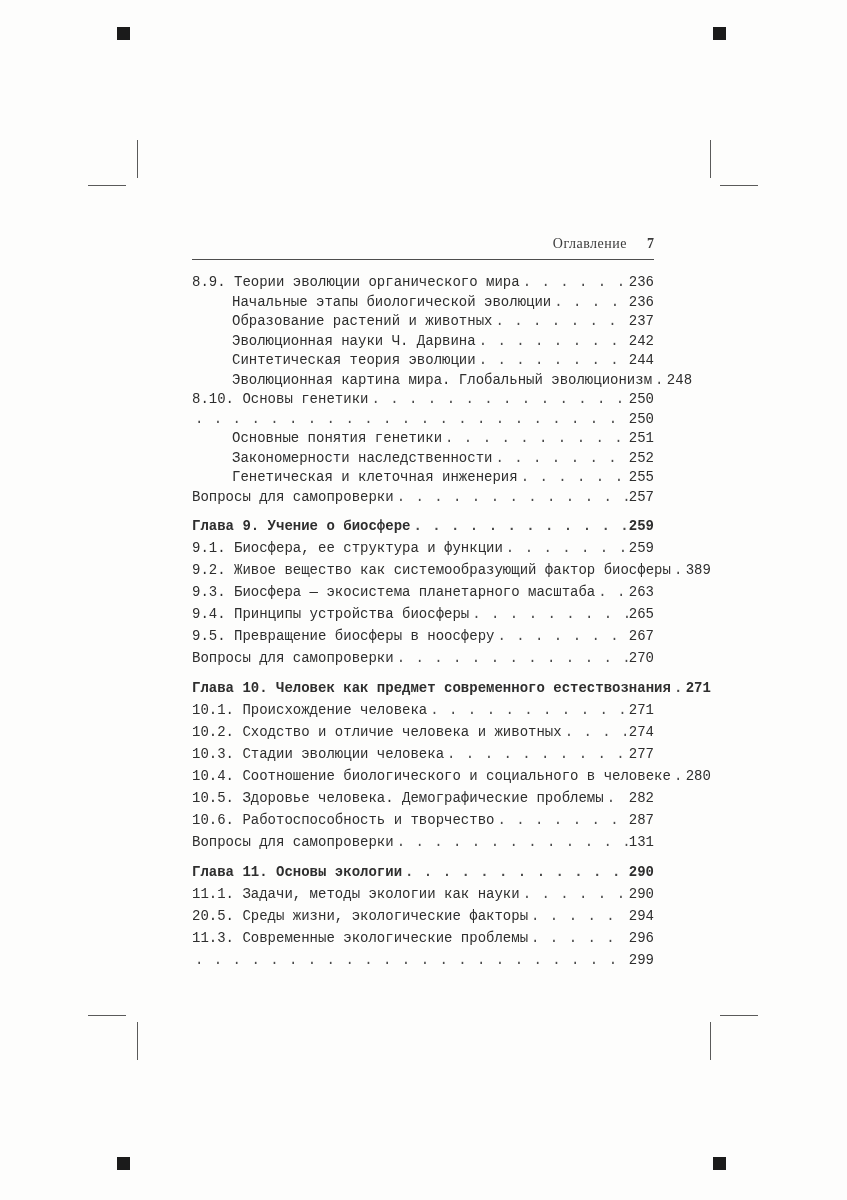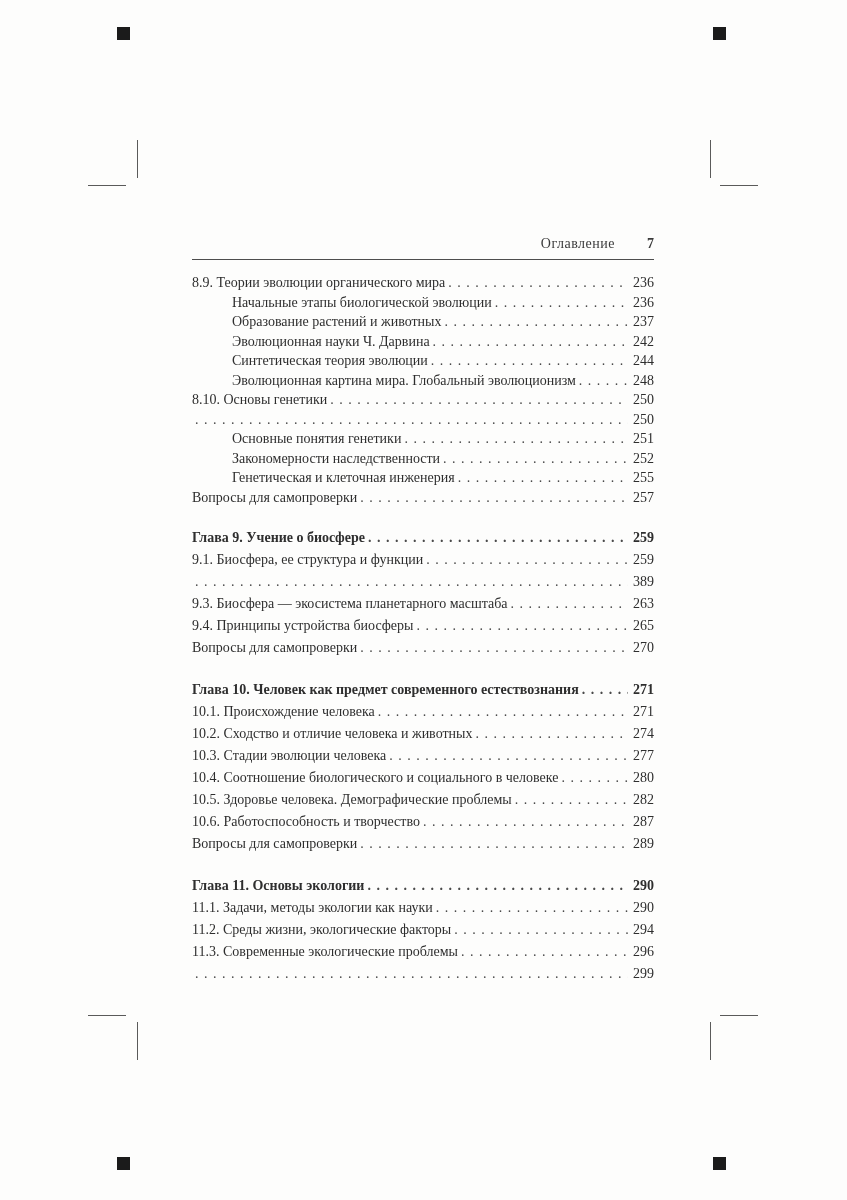--- a/index.html
+++ b/index.html
@@ -23,42 +23,42 @@
   .tick.vtr{left:710px;top:140px;}
   .tick.htl{left:88px;top:185px;}
   .tick.htr{left:720px;top:185px;}
   .tick.hbl{left:88px;top:1015px;}
   .tick.hbr{left:720px;top:1015px;}
   .tick.vbl{left:137px;top:1022px;}
   .tick.vbr{left:710px;top:1022px;}
   
   .content{position:absolute;left:192px;top:236px;width:462px;}
   .header{
-    display:flex;justify-content:flex-end;align-items:baseline;gap:32px;
+    display:flex;justify-content:flex-end;align-items:baseline;gap:20px;
     border-bottom:1px solid #4d4d4d;padding-bottom:7px;
     font-size:14px;color:#3a3a3a;
   }
   .header .htitle{letter-spacing:0.5px;}
   .header .hnum{font-weight:bold;}
-  .toc{margin-top:13px;}
+  .toc{margin-top:13px;font-family:Liberation Mono, monospace;}
   .row{display:flex;align-items:baseline;font-size:14px;}
   .row .t{white-space:nowrap;}
   .row .leader{
     flex:1;min-width:8px;overflow:hidden;white-space:nowrap;
     color:#4a4a4a;padding:0 3px;
   }
   .row .leader::after{
     content:". . . . . . . . . . . . . . . . . . . . . . . . . . . . . . . . . . . . . . . . . . . . . . . . . . . . . . . . . . . . . . . . . . . .";
     letter-spacing:1px;
   }
   .row .p{white-space:nowrap;min-width:26px;text-align:right;}
   .row.main,.row.sub{line-height:19.5px;}
   .row.sub .t{padding-left:40px;}
   .row.section{line-height:22px;}
-  .row.chapter{line-height:22px;font-weight:bold;margin-top:20px;}
+  .row.chapter{line-height:22px;font-weight:bold;margin-top:8px;}
 </style>
 </head>
 <body>
 
 <div class="mark sq tl"></div>
 <div class="mark sq tr"></div>
 <div class="mark sq bl"></div>
 <div class="mark sq br"></div>
 <div class="mark tick v vtl"></div>
 <div class="mark tick v vtr"></div>
@@ -139,32 +139,38 @@
     <span class="t">Глава 9. Учение о биосфере</span>
     <span class="leader"></span>
     <span class="p">259</span>
   </div>
       <div class="row section">
     <span class="t">9.1. Биосфера, ее структура и функции</span>
     <span class="leader"></span>
     <span class="p">259</span>
   </div>
       <div class="row section">
+    <span class="t">9.2. Живое вещество как системообразующий фактор биосферы</span>
     <span class="leader"></span>
     <span class="p">389</span>
   </div>
       <div class="row section">
     <span class="t">9.3. Биосфера — экосистема планетарного масштаба</span>
     <span class="leader"></span>
     <span class="p">263</span>
   </div>
       <div class="row section">
     <span class="t">9.4. Принципы устройства биосферы</span>
     <span class="leader"></span>
     <span class="p">265</span>
+  </div>
+      <div class="row section">
+    <span class="t">9.5. Превращение биосферы в ноосферу</span>
+    <span class="leader"></span>
+    <span class="p">267</span>
   </div>
       <div class="row section">
     <span class="t">Вопросы для самопроверки</span>
     <span class="leader"></span>
     <span class="p">270</span>
   </div>
       <div class="row chapter">
     <span class="t">Глава 10. Человек как предмет современного естествознания</span>
     <span class="leader"></span>
     <span class="p">271</span>
@@ -195,34 +201,34 @@
     <span class="p">282</span>
   </div>
       <div class="row section">
     <span class="t">10.6. Работоспособность и творчество</span>
     <span class="leader"></span>
     <span class="p">287</span>
   </div>
       <div class="row section">
     <span class="t">Вопросы для самопроверки</span>
     <span class="leader"></span>
-    <span class="p">289</span>
+    <span class="p">131</span>
   </div>
       <div class="row chapter">
     <span class="t">Глава 11. Основы экологии</span>
     <span class="leader"></span>
     <span class="p">290</span>
   </div>
       <div class="row section">
     <span class="t">11.1. Задачи, методы экологии как науки</span>
     <span class="leader"></span>
     <span class="p">290</span>
   </div>
       <div class="row section">
-    <span class="t">11.2. Среды жизни, экологические факторы</span>
+    <span class="t">20.5. Среды жизни, экологические факторы</span>
     <span class="leader"></span>
     <span class="p">294</span>
   </div>
       <div class="row section">
     <span class="t">11.3. Современные экологические проблемы</span>
     <span class="leader"></span>
     <span class="p">296</span>
   </div>
       <div class="row section">
     <span class="leader"></span>

